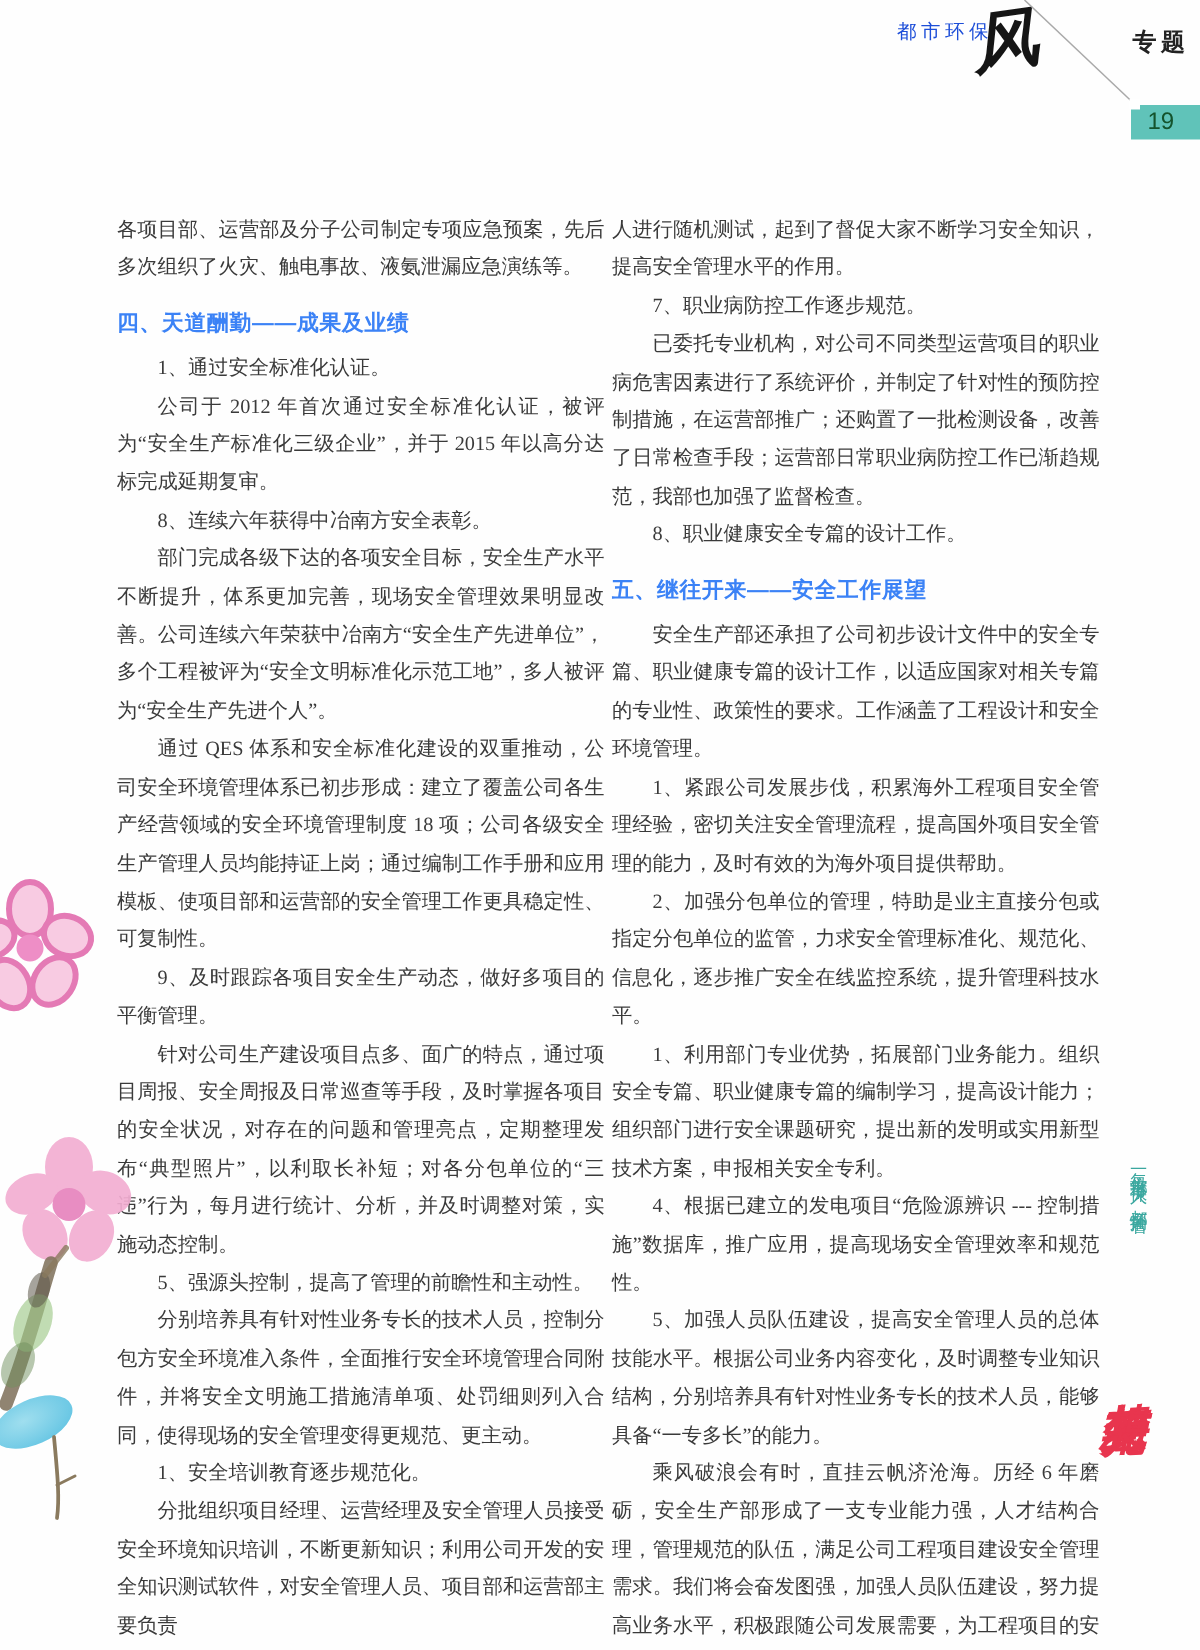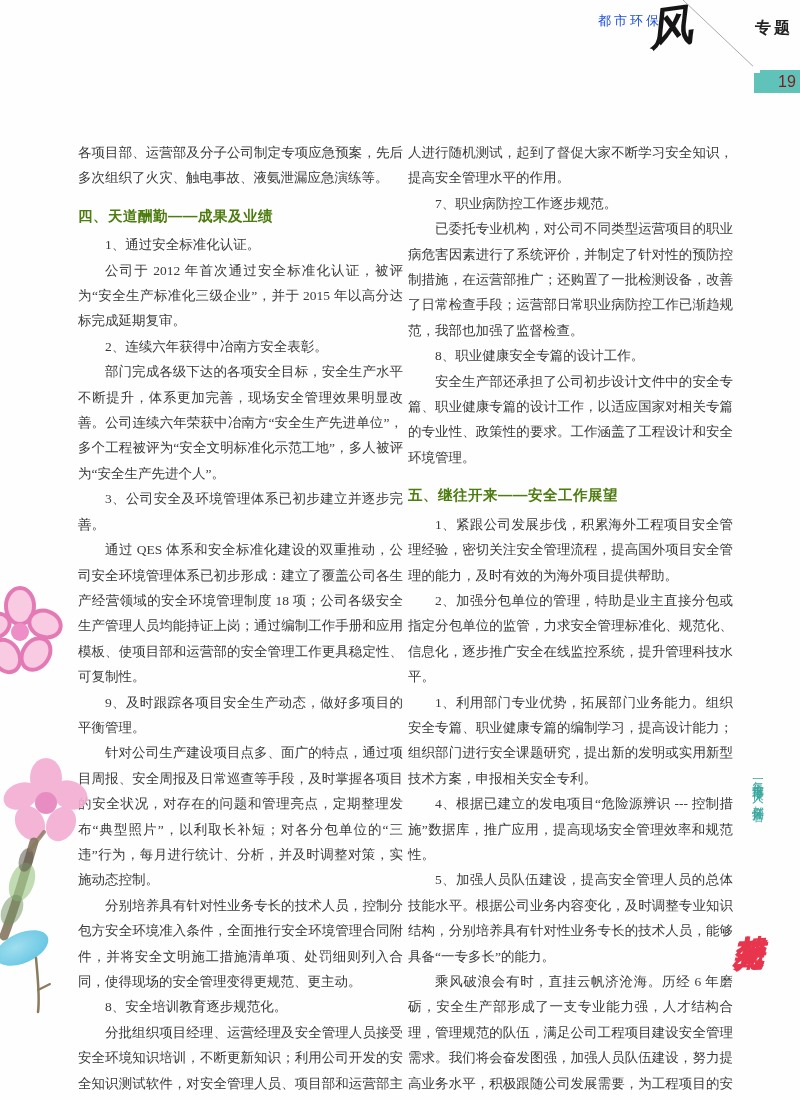--- a/index.html
+++ b/index.html
@@ -25,38 +25,38 @@
     position:absolute;left:726px;top:18px;
     font-size:16px;letter-spacing:3px;color:#222;font-weight:600;
     font-family:"Liberation Sans",sans-serif;
     margin-left:29px;
   }
   .pagenum-box{
     position:absolute;left:754px;top:70px;width:46px;height:23px;
     background:#60c3b9;
   }
   .pagenum-box span{
-    display:block;padding-left:24px;line-height:23px;
-    font-size:16px;color:#7f1d1d;font-family:"Liberation Sans",sans-serif;
+    display:block;padding-left:11px;line-height:23px;
+    font-size:16px;color:#14532d;font-family:"Liberation Sans",sans-serif;
   }
   .pagenum-notch{
     position:absolute;left:753px;top:66px;width:7px;height:7px;background:#ffffff;
   }
   
   .col{
     position:absolute;top:140px;width:325px;
     font-size:13.5px;line-height:25.4px;
     text-align:justify;text-justify:inter-ideograph;
   }
   .col-left{left:78px;}
   .col-right{left:408px;}
   .para{margin:0;text-indent:2em;}
   .para.flush{text-indent:0;}
   .para.heading{
-    text-indent:0;font-weight:bold;color:#4d7c0f;
+    text-indent:0;font-weight:bold;color:#3b82f6;
     font-family:"Liberation Sans",sans-serif;font-size:14.5px;
     margin:13px 0 3px 0;letter-spacing:.5px;
   }
   
   .v-slogan{
     position:absolute;left:750px;top:772px;height:170px;
     writing-mode:vertical-rl;
     font-size:11.5px;letter-spacing:1.5px;color:#3aa79f;
     font-family:"Liberation Serif",serif;
   }
@@ -86,37 +86,37 @@
 <div class="pagenum-box">
   <span>19</span>
 </div>
 <div class="pagenum-notch"></div>
 
 <div class="col col-left">
     <p class="para flush">各项目部、运营部及分子公司制定专项应急预案，先后多次组织了火灾、触电事故、液氨泄漏应急演练等。</p>
     <p class="para heading">四、天道酬勤——成果及业绩</p>
     <p class="para indent">1、通过安全标准化认证。</p>
     <p class="para indent">公司于 2012 年首次通过安全标准化认证，被评为“安全生产标准化三级企业”，并于 2015 年以高分达标完成延期复审。</p>
-    <p class="para indent">2、连续六年获得中冶南方安全表彰。</p>
+    <p class="para indent">8、连续六年获得中冶南方安全表彰。</p>
     <p class="para indent">部门完成各级下达的各项安全目标，安全生产水平不断提升，体系更加完善，现场安全管理效果明显改善。公司连续六年荣获中冶南方“安全生产先进单位”，多个工程被评为“安全文明标准化示范工地”，多人被评为“安全生产先进个人”。</p>
-    <p class="para indent">3、公司安全及环境管理体系已初步建立并逐步完善。</p>
     <p class="para indent">通过 QES 体系和安全标准化建设的双重推动，公司安全环境管理体系已初步形成：建立了覆盖公司各生产经营领域的安全环境管理制度 18 项；公司各级安全生产管理人员均能持证上岗；通过编制工作手册和应用模板、使项目部和运营部的安全管理工作更具稳定性、可复制性。</p>
     <p class="para indent">9、及时跟踪各项目安全生产动态，做好多项目的平衡管理。</p>
     <p class="para indent">针对公司生产建设项目点多、面广的特点，通过项目周报、安全周报及日常巡查等手段，及时掌握各项目的安全状况，对存在的问题和管理亮点，定期整理发布“典型照片”，以利取长补短；对各分包单位的“三违”行为，每月进行统计、分析，并及时调整对策，实施动态控制。</p>
+    <p class="para indent">5、强源头控制，提高了管理的前瞻性和主动性。</p>
     <p class="para indent">分别培养具有针对性业务专长的技术人员，控制分包方安全环境准入条件，全面推行安全环境管理合同附件，并将安全文明施工措施清单项、处罚细则列入合同，使得现场的安全管理变得更规范、更主动。</p>
-    <p class="para indent">8、安全培训教育逐步规范化。</p>
+    <p class="para indent">1、安全培训教育逐步规范化。</p>
     <p class="para indent">分批组织项目经理、运营经理及安全管理人员接受安全环境知识培训，不断更新知识；利用公司开发的安全知识测试软件，对安全管理人员、项目部和运营部主要负责</p>
   </div>
 <div class="col col-right">
     <p class="para flush">人进行随机测试，起到了督促大家不断学习安全知识，提高安全管理水平的作用。</p>
     <p class="para indent">7、职业病防控工作逐步规范。</p>
     <p class="para indent">已委托专业机构，对公司不同类型运营项目的职业病危害因素进行了系统评价，并制定了针对性的预防控制措施，在运营部推广；还购置了一批检测设备，改善了日常检查手段；运营部日常职业病防控工作已渐趋规范，我部也加强了监督检查。</p>
     <p class="para indent">8、职业健康安全专篇的设计工作。</p>
+    <p class="para heading">五、继往开来——安全工作展望</p>
     <p class="para indent">安全生产部还承担了公司初步设计文件中的安全专篇、职业健康专篇的设计工作，以适应国家对相关专篇的专业性、政策性的要求。工作涵盖了工程设计和安全环境管理。</p>
-    <p class="para heading">五、继往开来——安全工作展望</p>
     <p class="para indent">1、紧跟公司发展步伐，积累海外工程项目安全管理经验，密切关注安全管理流程，提高国外项目安全管理的能力，及时有效的为海外项目提供帮助。</p>
     <p class="para indent">2、加强分包单位的管理，特助是业主直接分包或指定分包单位的监管，力求安全管理标准化、规范化、信息化，逐步推广安全在线监控系统，提升管理科技水平。</p>
     <p class="para indent">1、利用部门专业优势，拓展部门业务能力。组织安全专篇、职业健康专篇的编制学习，提高设计能力；组织部门进行安全课题研究，提出新的发明或实用新型技术方案，申报相关安全专利。</p>
     <p class="para indent">4、根据已建立的发电项目“危险源辨识 --- 控制措施”数据库，推广应用，提高现场安全管理效率和规范性。</p>
     <p class="para indent">5、加强人员队伍建设，提高安全管理人员的总体技能水平。根据公司业务内容变化，及时调整专业知识结构，分别培养具有针对性业务专长的技术人员，能够具备“一专多长”的能力。</p>
     <p class="para indent">乘风破浪会有时，直挂云帆济沧海。历经 6 年磨砺，安全生产部形成了一支专业能力强，人才结构合理，管理规范的队伍，满足公司工程项目建设安全管理需求。我们将会奋发图强，加强人员队伍建设，努力提高业务水平，积极跟随公司发展需要，为工程项目的安全生产保驾护航。</p>
   </div>
 
 <div class="v-slogan">每一位都市环保人，都怀揣着</div>
 <div class="v-calligraphy">光荣与梦想</div>

